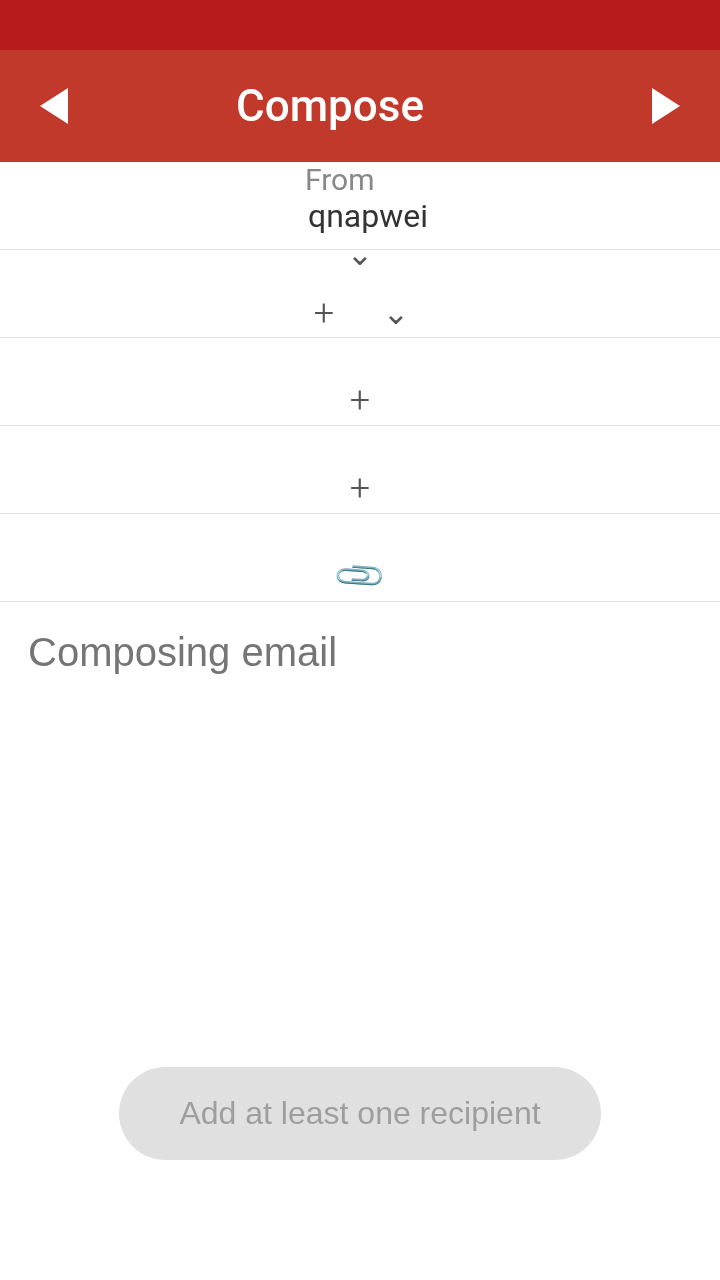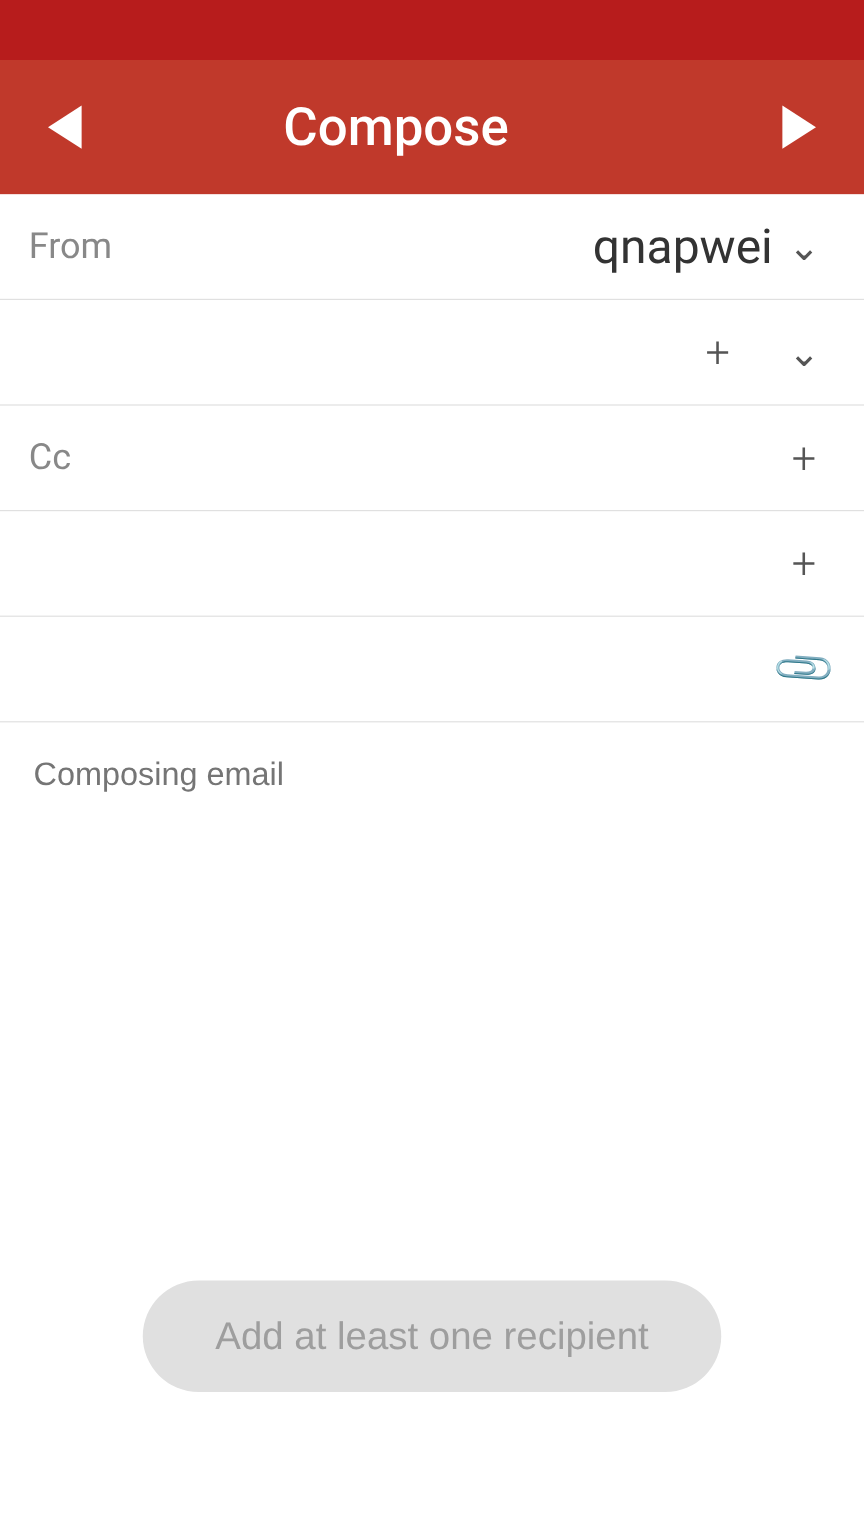--- a/index.html
+++ b/index.html
@@ -80,31 +80,32 @@
       width: 100%;
       background: #ffffff;
     }
 
     .form-row {
       display: flex;
       align-items: center;
       padding: 0 24px;
       height: 88px;
       border-bottom: 1px solid #e0e0e0;
+      flex-direction: column;
     }
 
     .form-label {
       font-size: 30px;
       color: #888888;
       min-width: 110px;
     }
 
     .form-value {
       flex: 1;
-      font-size: 40px;
+      font-size: 32px;
       color: #333333;
       padding-left: 16px;
       text-align: right;
     }
 
     .form-input {
       flex: 1;
       font-size: 32px;
       color: #999999;
       padding-left: 16px;
@@ -204,21 +205,20 @@
       <div class="icon-btn">
         <span class="plus-icon">+</span>
       </div>
       <div class="icon-btn">
         <span class="chevron-down">⌄</span>
       </div>
     </div>
   </div>
 
   <div class="form-row">
-    <span class="form-label">Cc</span>
     <input class="form-input" type="text" style="">
     <div class="icon-btn">
       <span class="plus-icon">+</span>
     </div>
   </div>
 
   <div class="form-row">
     <input class="form-input" type="text" style="">
     <div class="icon-btn">
       <span class="plus-icon">+</span>
@@ -226,20 +226,20 @@
   </div>
 
   <div class="form-row">
     <input class="form-input" type="text" style="">
     <div class="icon-btn">
       <span class="attachment-icon">📎</span>
     </div>
   </div>
 
   <div class="compose-body-row">
-    <textarea style="width: 100%; min-height: 360px; border: none; outline: none; font-size: 27px; color: rgb(170, 170, 170); resize: none; background: transparent; font-family: Arial, sans-serif;" placeholder="Composing email"></textarea>
+    <textarea style="width: 100%; min-height: 360px; border: none; outline: none; font-size: 40px; color: rgb(170, 170, 170); resize: none; background: transparent; font-family: Arial, sans-serif;" placeholder="Composing email"></textarea>
   </div>
 
 </div>
 
 <div class="bottom-area">
   <button class="recipient-btn">Add at least one recipient</button>
 </div>
 
 </body></html>

